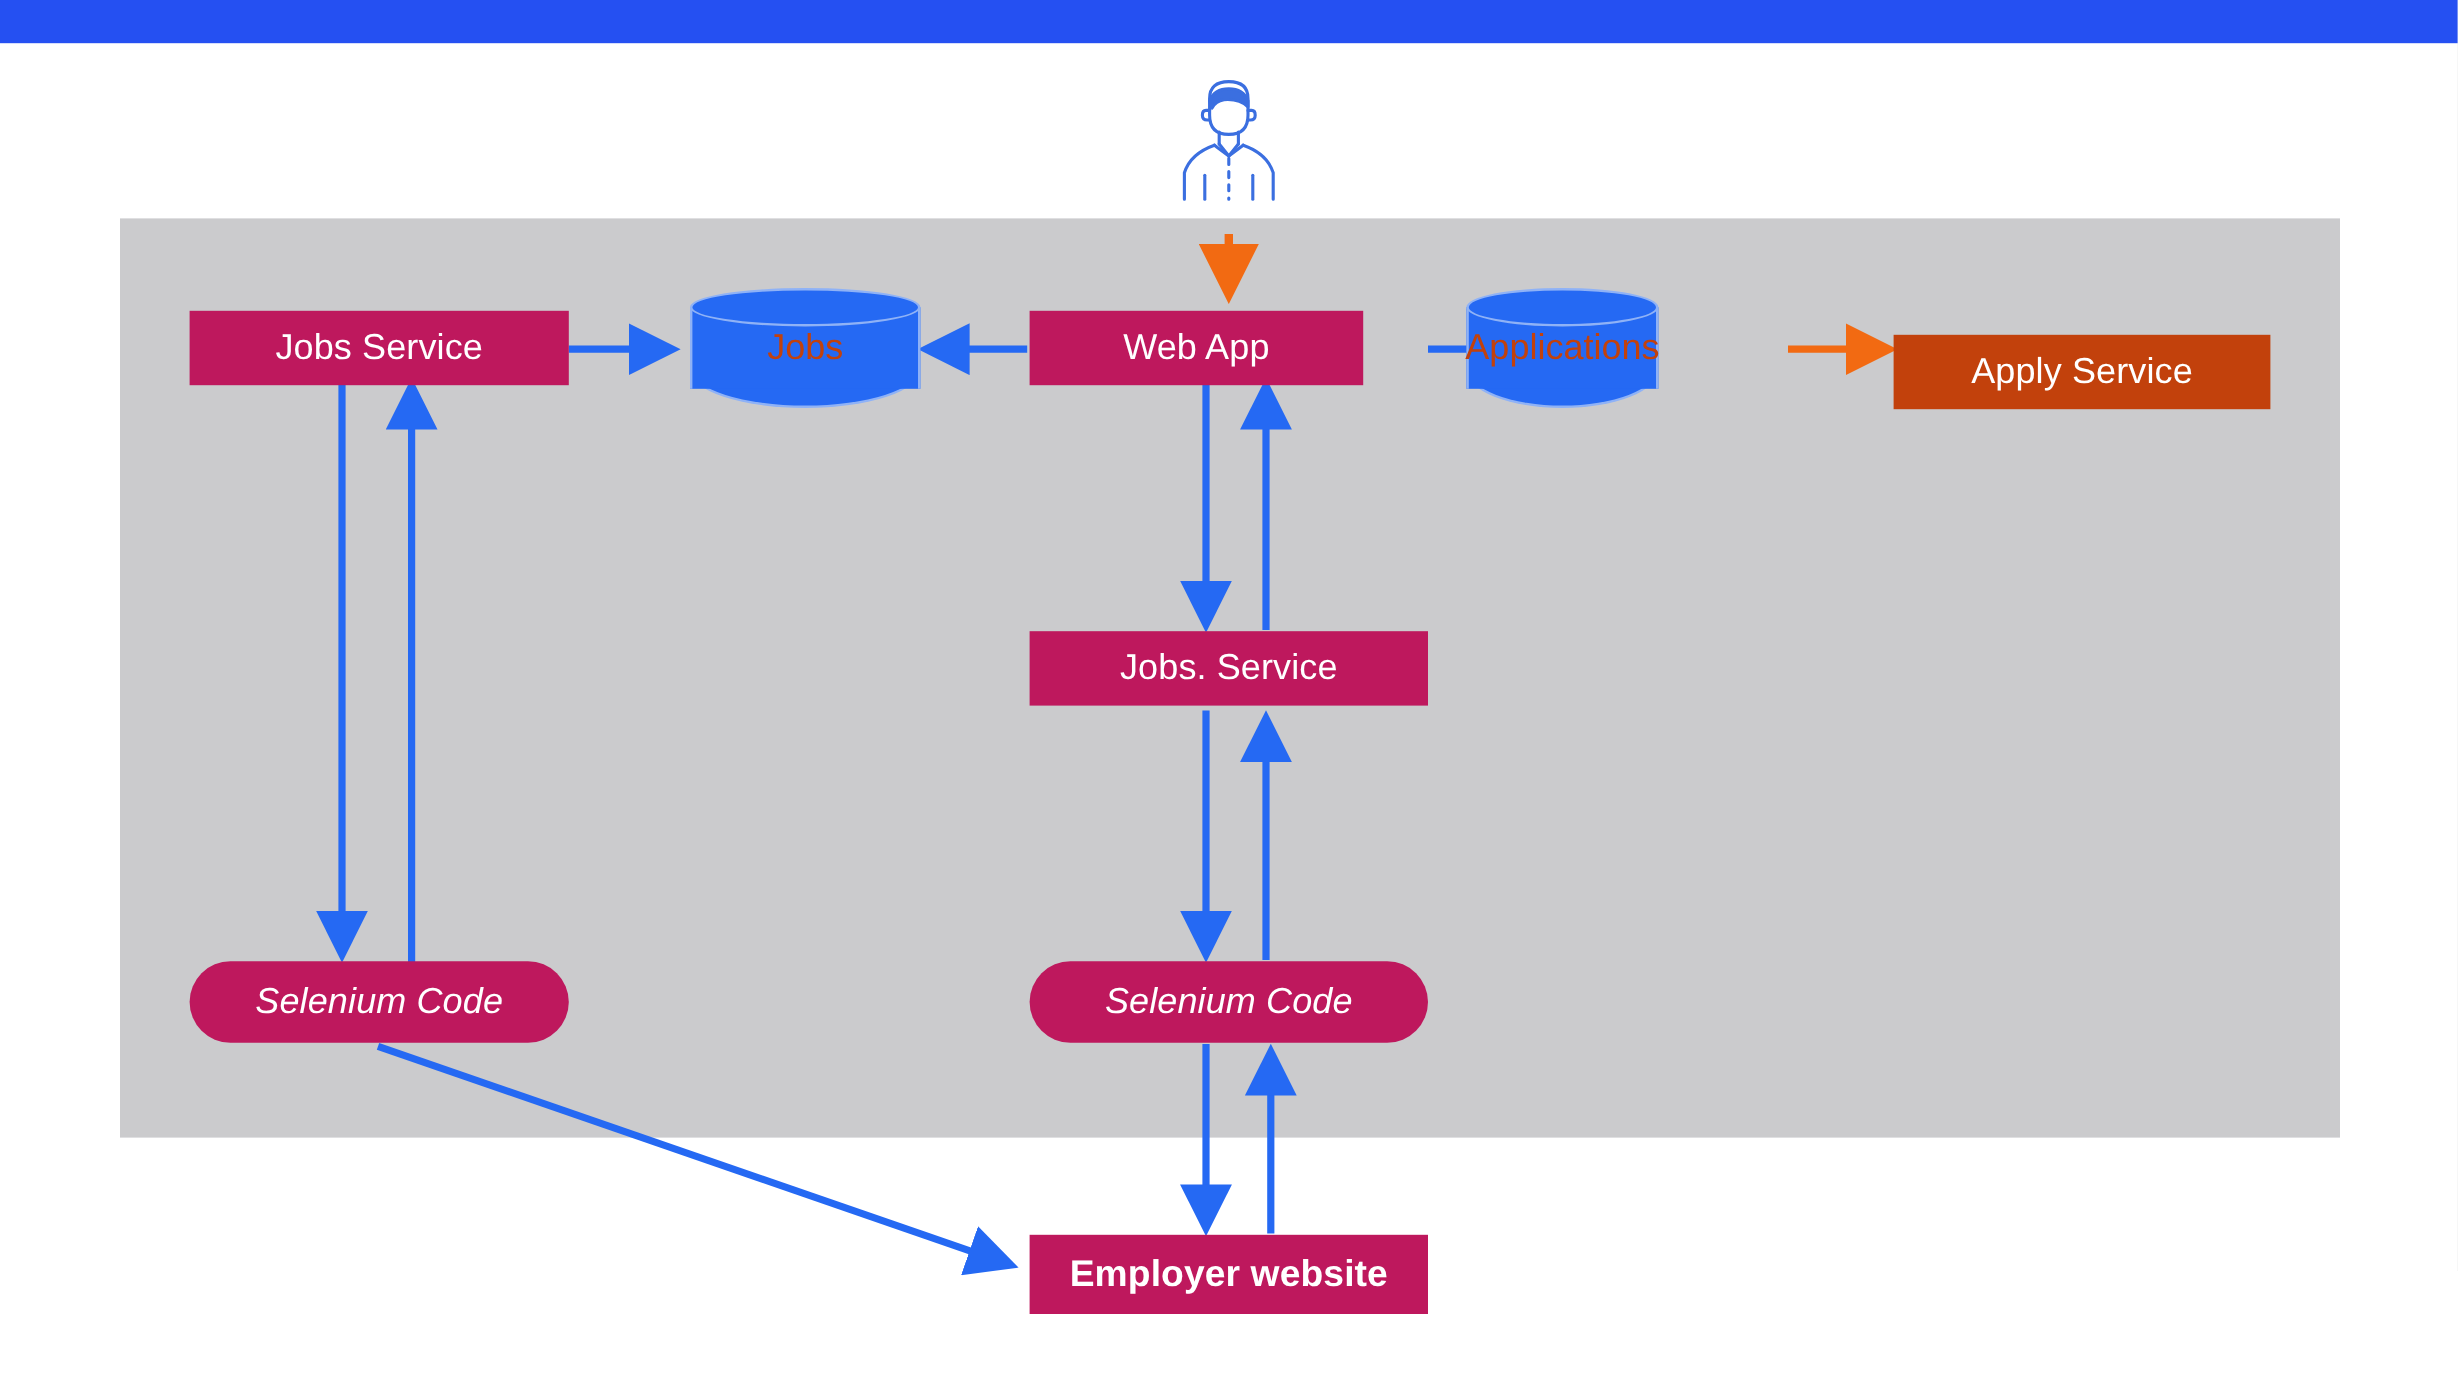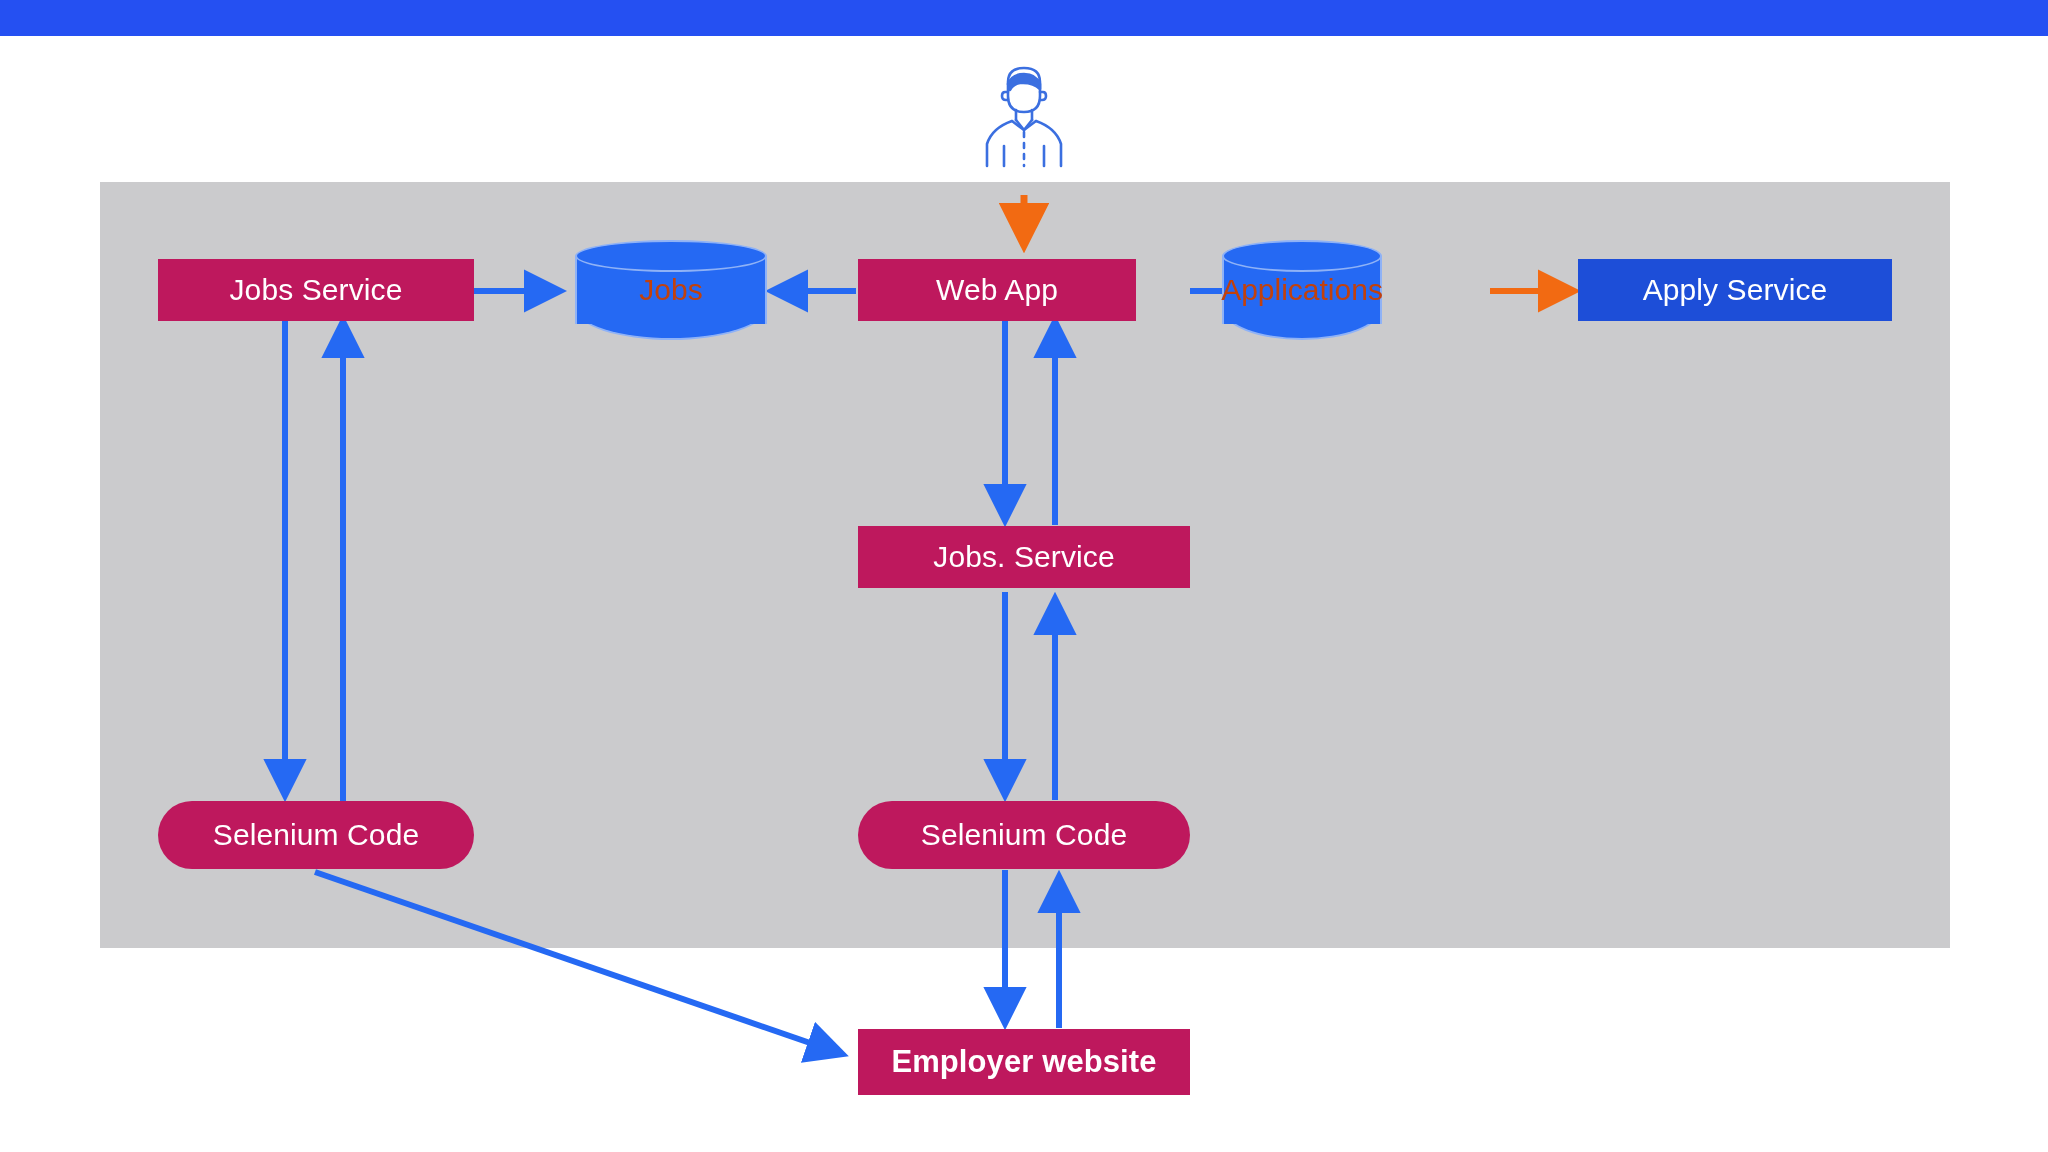--- a/index.html
+++ b/index.html
@@ -49,28 +49,30 @@
     font-size: 30px;
     letter-spacing: 0.1px;
     white-space: nowrap;
     z-index: 6;
   }
   .node.rect {
     border-radius: 0;
   }
   .node.pill {
     border-radius: 60px;
+    font-style: italic;
   }
   .node.bold {
     font-weight: bold;
     font-size: 31px;
     text-align: center;
   }
   .node.orange {
-    background: #1d4ed8;
+    background: #c2410c;
+    margin-top: 20px;
   }
 
   
   .cylinder {
     position: absolute;
     z-index: 6;
   }
   .cylinder .cyl-body {
     position: absolute;
     left: 0;

